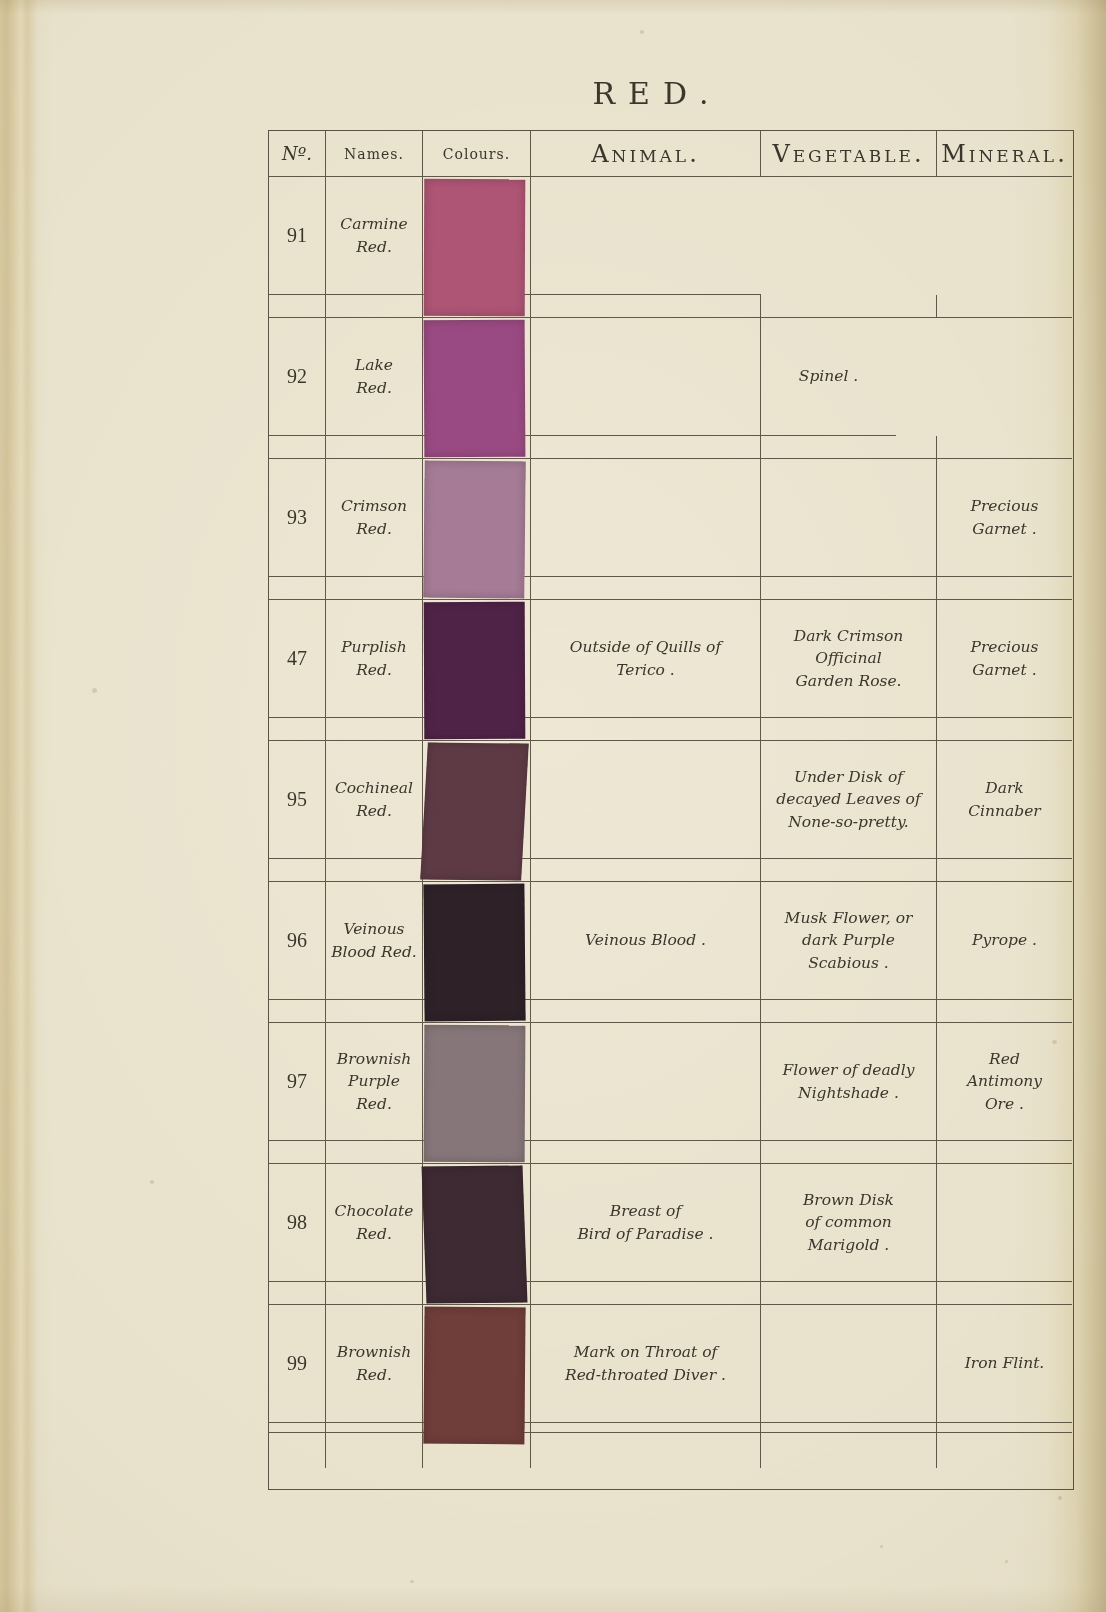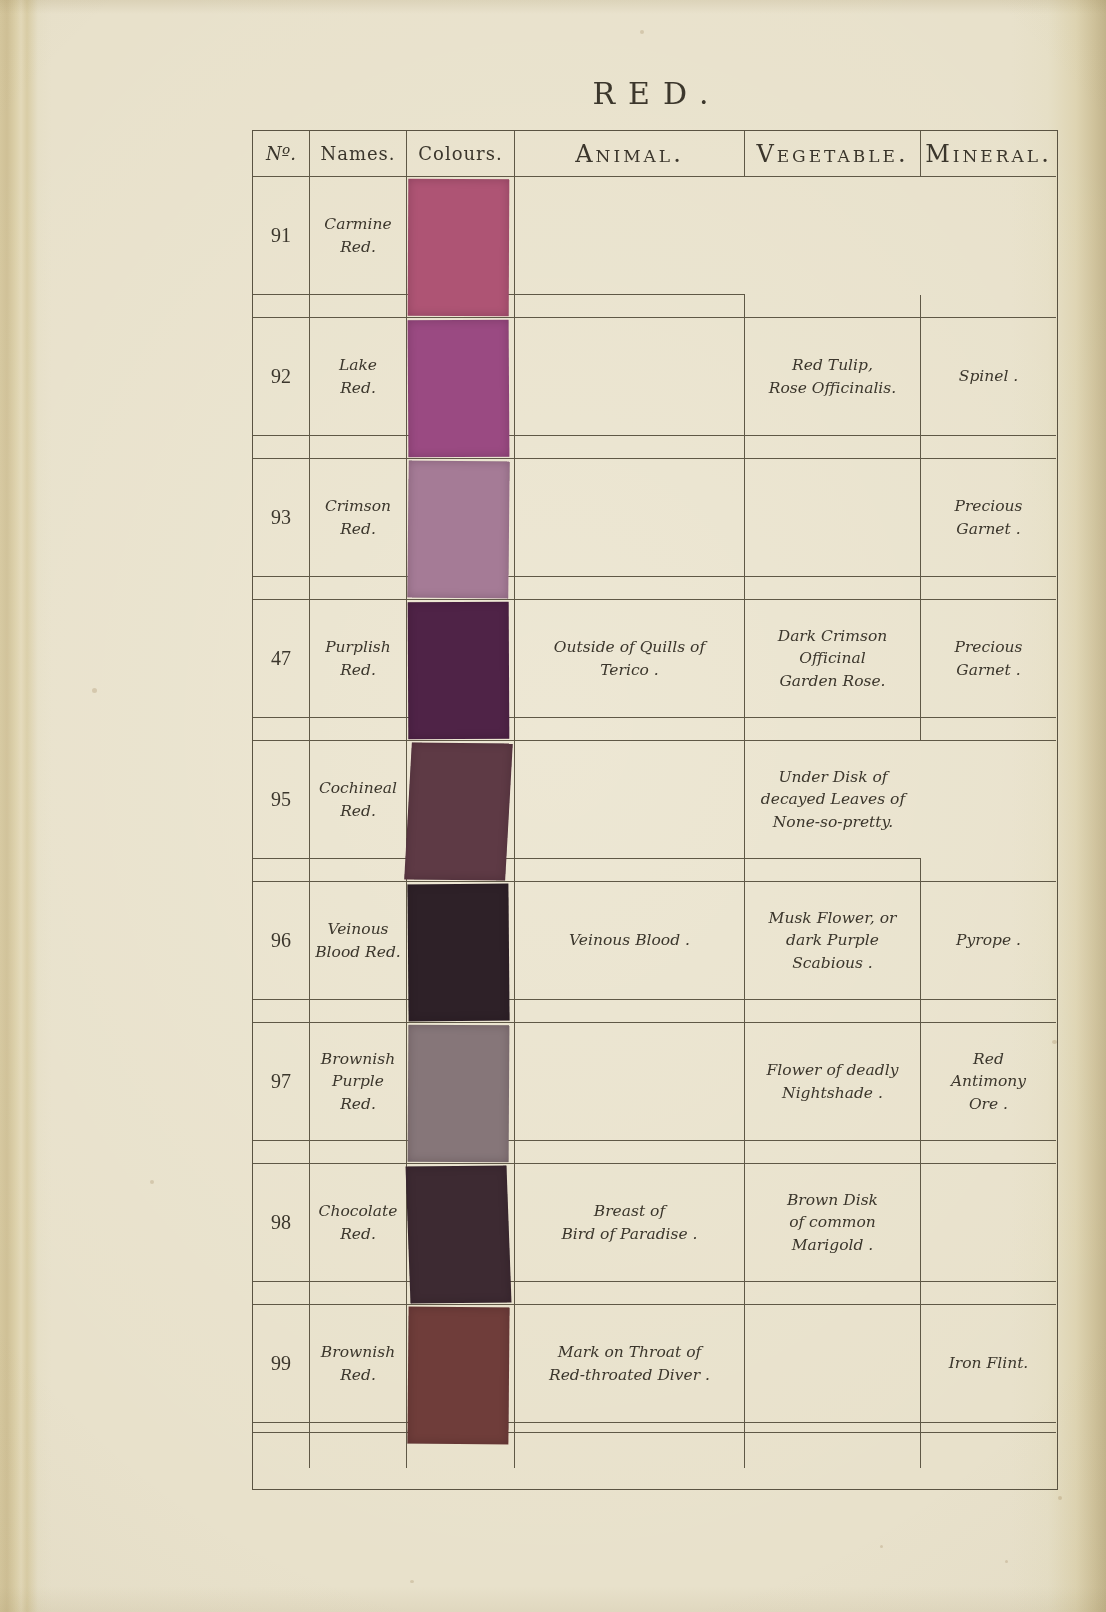--- a/index.html
+++ b/index.html
@@ -18,21 +18,21 @@
       linear-gradient(0deg, rgba(150,130,80,0.10) 0px, rgba(150,130,80,0) 26px),
       linear-gradient(270deg, #c2b48c 0px, #cfc29b 12px, #ded4b2 30px, #e6dfc6 58px, rgba(232,225,203,0) 95px),
       linear-gradient(90deg, #d5c79e 0px, #cfc096 7px, #dbcfa8 15px, #e3d9b9 21px, #d9cda6 27px, #e6dfc7 38px, #e8e1cb 52px);
   }
   .fox{position:absolute;border-radius:50%;background:rgba(130,95,45,0.20);}
   .title{
     position:absolute;left:657px;top:76px;transform:translateX(-50%);
     font-size:30px;letter-spacing:13px;color:#3c372c;white-space:nowrap;
   }
   .ctable{
-    position:absolute;left:252px;top:130px;width:806px;height:1360px;
+    position:absolute;left:268px;top:130px;width:806px;height:1360px;
     border:1.5px solid #5a5342;box-sizing:border-box;
   }
   .row{display:flex;}
   .row>div{
     box-sizing:border-box;
     border-right:1px solid #5f5846;
     border-bottom:1px solid #5f5846;
     display:flex;align-items:center;justify-content:center;
     text-align:center;color:#3b362c;
     white-space:pre-line;
@@ -40,21 +40,21 @@
   .row>div:last-child{border-right:none;}
   .row.bottom>div{border-bottom:none;}
   .c1{width:57px;}.c2{width:97px;}.c3{width:108px;position:relative;}
   .c4{width:230px;}.c5{width:176px;}.c6{width:135px;}
   .hdr{height:46px;}
   .main{height:118px;}
   .gap{height:23px;}
   .thin{height:10px;}
   .last{height:35px;}
   .h-no{font-style:italic;font-size:18px;}
-  .h-plain{font-size:18px;letter-spacing:1px;}
+  .h-plain{font-size:14px;letter-spacing:1px;}
   .h-caps{font-variant:small-caps;font-size:24px;letter-spacing:3px;}
   .num{font-size:20px;font-family:Liberation Serif, serif;}
   .txt{font-style:italic;font-size:15.5px;line-height:1.45;padding:2px 4px;}
   .swatch{
     position:absolute;top:2px;left:1px;width:101px;height:137px;z-index:2;
     box-shadow:inset 0 0 10px rgba(20,5,15,0.22);
     background-image:radial-gradient(rgba(255,255,255,0.05) 1px, rgba(0,0,0,0) 1px);
     background-size:6px 6px;
   }
   .sw-1{transform:rotate(0.3deg);}
@@ -113,22 +113,20 @@
   </div>
 
   <div class="row main">
     <div class="c1 num">92</div>
     <div class="c2 txt">Lake
 Red.</div>
     <div class="c3">
       <div class="swatch sw-2" style="background: rgb(154, 74, 130);"></div>
     </div>
     <div class="c4 txt"></div>
-    <div class="c5 txt">Red Tulip,
-Rose Officinalis.</div>
     <div class="c6 txt">Spinel .</div>
   </div>
   <div class="row gap">
     <div class="c1"></div>
       <div class="c2"></div>
       <div class="c3"></div>
       <div class="c4"></div>
       <div class="c5"></div>
       <div class="c6"></div>
   </div>
@@ -182,20 +180,22 @@
     <div class="c1 num">95</div>
     <div class="c2 txt">Cochineal
 Red.</div>
     <div class="c3">
       <div class="swatch sw-5" style="background: rgb(94, 58, 69);"></div>
     </div>
     <div class="c4 txt"></div>
     <div class="c5 txt">Under Disk of
 decayed Leaves of
 None-so-pretty.</div>
+    <div class="c6 txt">Dark
+Cinnaber</div>
   </div>
   <div class="row gap">
     <div class="c1"></div>
       <div class="c2"></div>
       <div class="c3"></div>
       <div class="c4"></div>
       <div class="c5"></div>
       <div class="c6"></div>
   </div>
 

